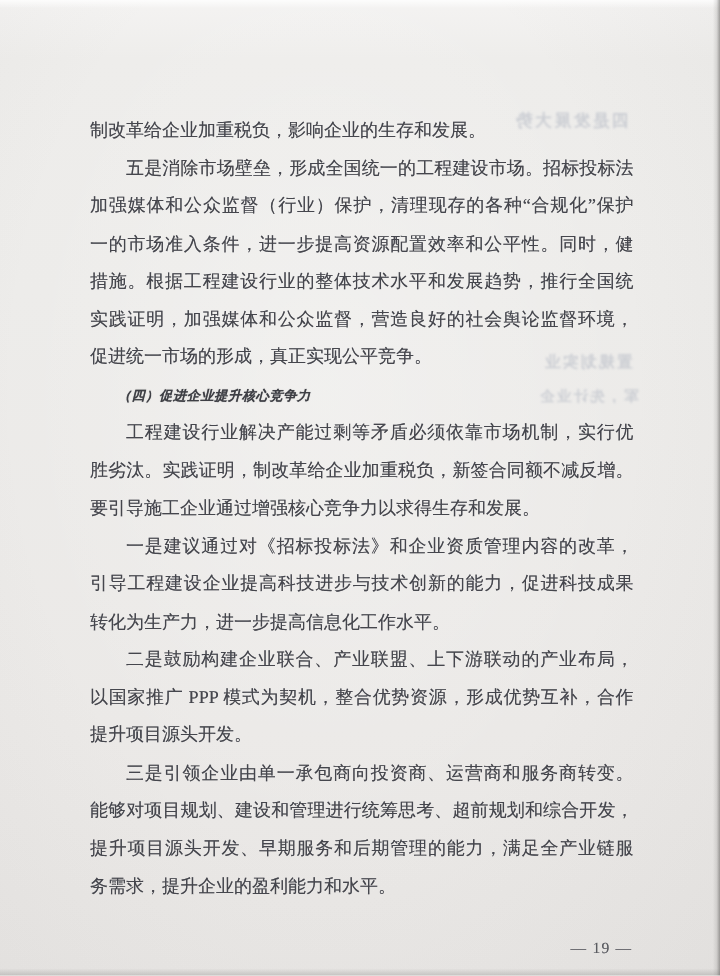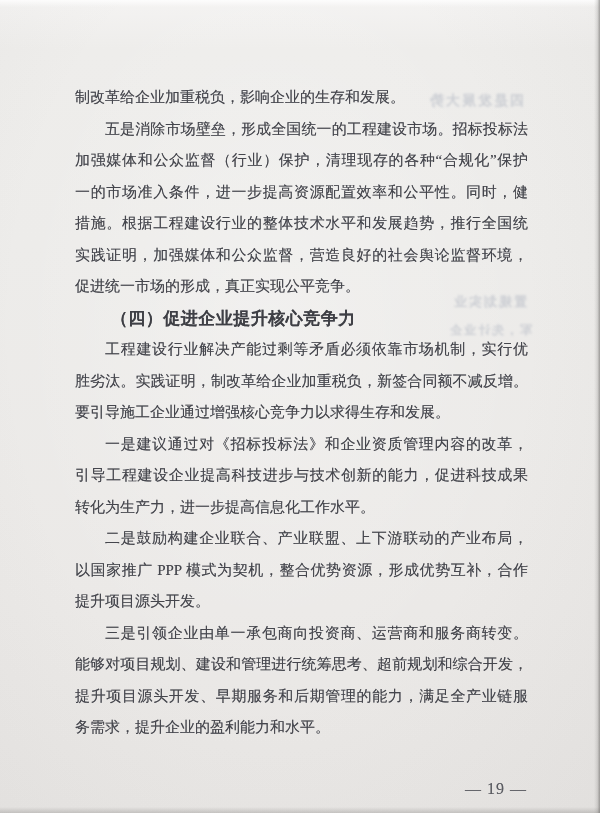--- a/index.html
+++ b/index.html
@@ -14,38 +14,39 @@
   }
   .edge-top{position:absolute;top:0;left:0;right:0;height:7px;
     background:linear-gradient(180deg,rgba(255,255,255,.8),rgba(255,255,255,0));}
   .edge-right{position:absolute;top:0;bottom:0;right:0;width:6px;
     background:linear-gradient(90deg,rgba(120,118,116,0) 0%,rgba(120,118,116,.18) 55%,rgba(90,88,86,.55) 100%);}
   .edge-bottom{position:absolute;left:0;right:0;bottom:0;height:6px;
     background:linear-gradient(180deg,rgba(130,128,126,0),rgba(120,118,116,.30));}
   .vignette{position:absolute;inset:0;
     background:radial-gradient(ellipse at 45% 40%,rgba(255,255,255,.25) 0%,rgba(255,255,255,0) 55%,rgba(120,118,116,.06) 100%);}
   .content{
-    position:absolute;left:75px;top:82px;width:453px;
+    position:absolute;left:75px;top:94px;width:453px;
     color:#45464d;
   }
   .line{
     height:31.5px;line-height:31.5px;font-size:15px;
     white-space:nowrap;
     text-shadow:0 0 .5px rgba(70,71,78,.55);
   }
   .line.fill{white-space:normal;text-align:justify;text-align-last:justify;overflow:hidden;}
   .line.indent{text-indent:2em;}
   .line.heading{
-    font-weight:bold;font-size:17px;color:#3e3f45;
+    font-weight:bold;font-size:11px;color:#3e3f45;
     text-indent:2.1em;letter-spacing:.5px;
     text-shadow:0 0 .6px rgba(60,61,66,.7);
+    font-style:italic;
   }
   .page-number{
     position:absolute;right:73px;bottom:15px;
-    font-size:16px;color:#5a5b61;letter-spacing:1px;
+    font-size:13px;color:#5a5b61;letter-spacing:1px;
     text-shadow:0 0 .5px rgba(90,91,97,.5);
   }
   .ghost{
     position:absolute;
     font-size:13px;font-weight:bold;color:#aab0bd;
     opacity:.5;filter:blur(1.1px);transform:scaleX(-1);
     letter-spacing:2px;white-space:nowrap;
   }
 </style>
 </head>

